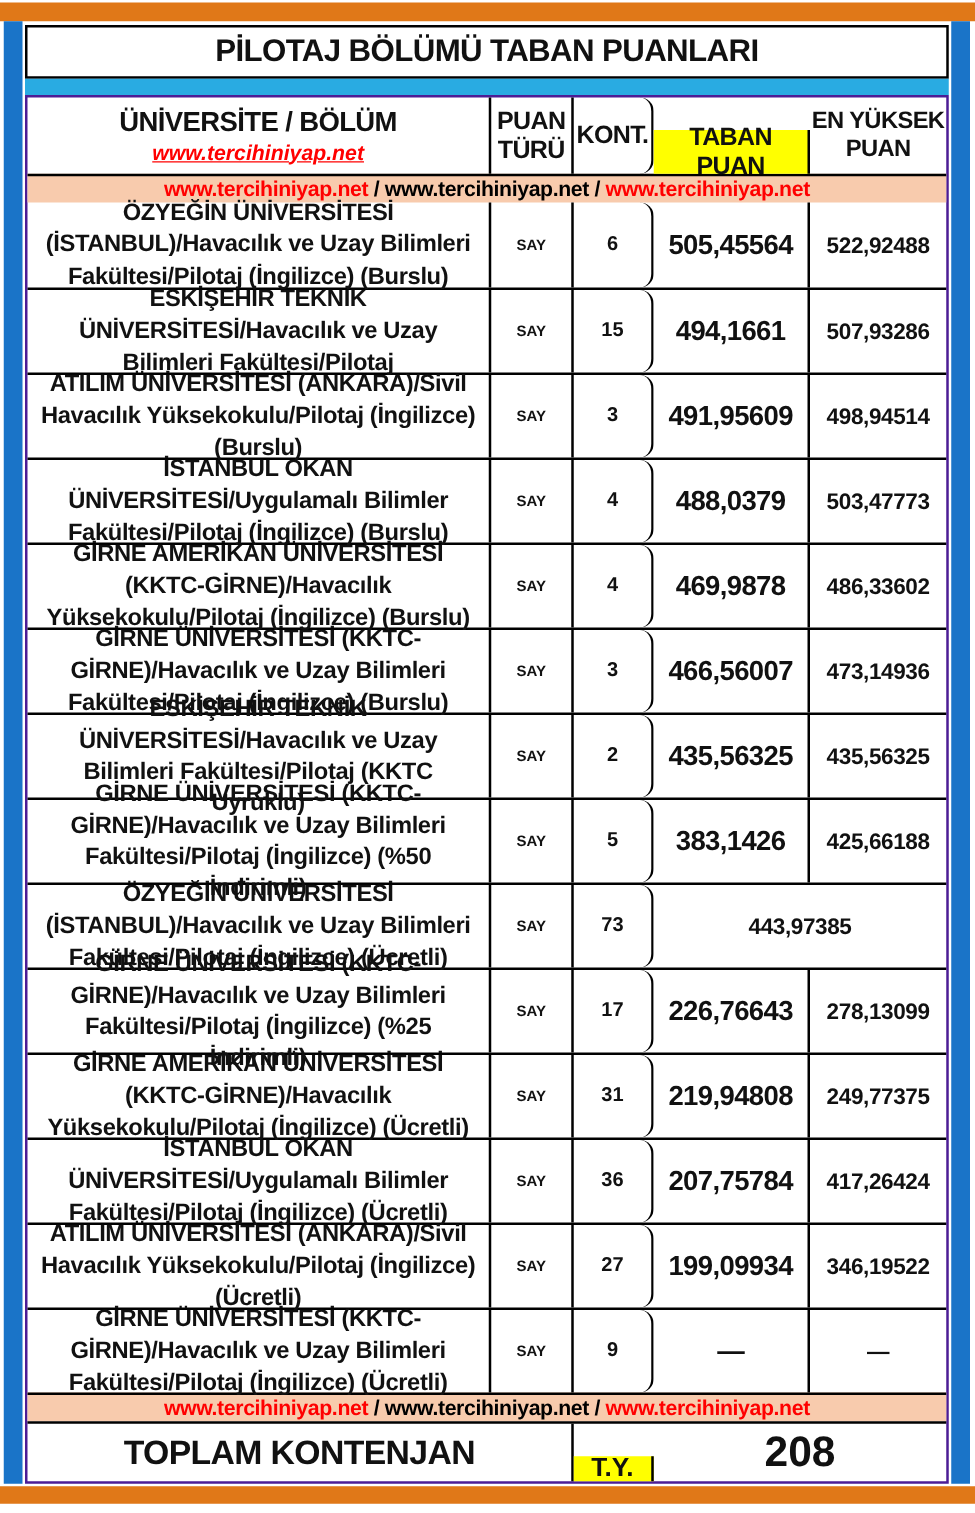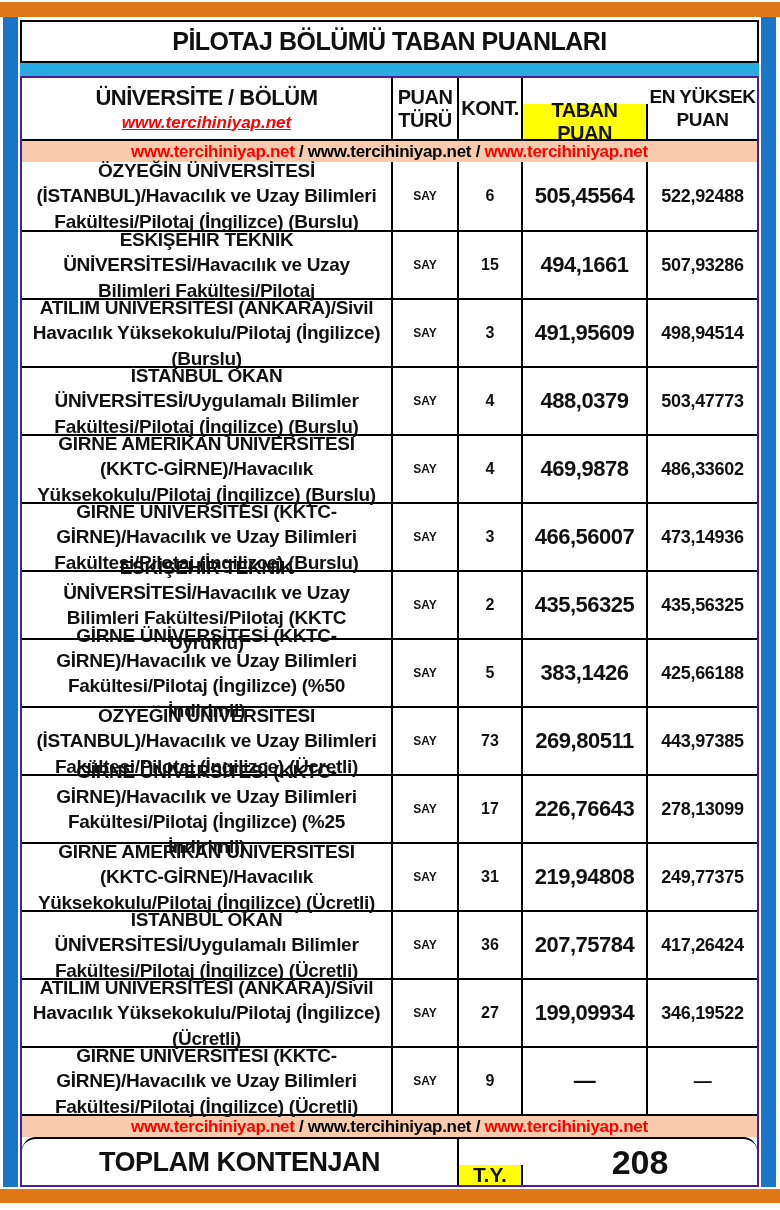--- a/index.html
+++ b/index.html
@@ -31,21 +31,21 @@
   }
   .title-box .t{font-size:25px;font-weight:700;letter-spacing:-0.5px;white-space:nowrap;}
   .cyan-band{height:13px;background:var(--cyan);}
 
   .tbl{border:2px solid #4c1d95;background:#fff;}
   .hdr-row{display:flex;height:61px;}
   .cell{border-right:2px solid #000;display:flex;flex-direction:column;align-items:center;justify-content:center;text-align:center;}
   .cell:last-child{border-right:none;}
   .c-univ{width:371px;}
   .c-type{width:66px;}
-  .c-kont{width:64px;}
+  .c-kont{width:64px;border-radius:11px;}
   .c-taban{width:125px;}
   .c-yuksek{flex:1;}
 
   .hdr-univ-label{font-size:22px;font-weight:700;letter-spacing:-0.5px;}
   .hdr-univ-link{font-size:17px;font-weight:700;font-style:italic;text-decoration:underline;color:var(--link-red);margin-top:2px;cursor:pointer;}
   .hdr-small{font-size:20px;font-weight:700;line-height:1.15;letter-spacing:-0.5px;}
   .hdr-yuksek{font-size:19px;font-weight:700;line-height:1.2;letter-spacing:-0.5px;}
   .bg-yellow{background:var(--yellow);margin-top:26px;}
 
   .banner{
@@ -57,21 +57,21 @@
   .banner .blk{color:#000;}
 
   .row{display:flex;height:68px;border-top:2px solid #000;}
   .row:first-child{border-top:none;}
   .u-cell{font-size:19px;font-weight:700;line-height:1.32;padding:2px 5px;letter-spacing:-0.3px;}
   .t-cell{font-size:12px;font-weight:700;}
   .q-cell{font-size:16px;font-weight:700;}
   .b-cell{font-size:22px;font-weight:700;letter-spacing:-0.5px;}
   .h-cell{font-size:18px;font-weight:700;letter-spacing:-0.3px;}
 
-  .footer-row{display:flex;height:48px;border-top:2px solid #000;border-radius:14px;}
+  .footer-row{display:flex;height:48px;border-top:2px solid #000;}
   .f-label{width:437px;font-size:27px;font-weight:700;letter-spacing:-0.5px;}
   .f-ty{width:64px;font-size:21px;font-weight:700;}
   .f-val{flex:1;font-size:34px;font-weight:700;}
 </style>
 </head>
 <body>
 
 <div class="page">
   <div class="band-top"></div>
 
@@ -174,21 +174,20 @@
     <div class="cell c-type t-cell">SAY</div>
     <div class="cell c-kont q-cell">5</div>
     <div class="cell c-taban b-cell">383,1426</div>
     <div class="cell c-yuksek h-cell">425,66188</div>
   </div>
 
   <div class="row">
     <div class="cell c-univ u-cell">ÖZYEĞİN ÜNİVERSİTESİ (İSTANBUL)/Havacılık ve Uzay Bilimleri Fakültesi/Pilotaj (İngilizce) (Ücretli)</div>
     <div class="cell c-type t-cell">SAY</div>
     <div class="cell c-kont q-cell">73</div>
-    <div class="cell c-taban b-cell">269,80511</div>
     <div class="cell c-yuksek h-cell">443,97385</div>
   </div>
 
   <div class="row">
     <div class="cell c-univ u-cell">GİRNE ÜNİVERSİTESİ (KKTC-GİRNE)/Havacılık ve Uzay Bilimleri Fakültesi/Pilotaj (İngilizce) (%25 İndirimli)</div>
     <div class="cell c-type t-cell">SAY</div>
     <div class="cell c-kont q-cell">17</div>
     <div class="cell c-taban b-cell">226,76643</div>
     <div class="cell c-yuksek h-cell">278,13099</div>
   </div>

